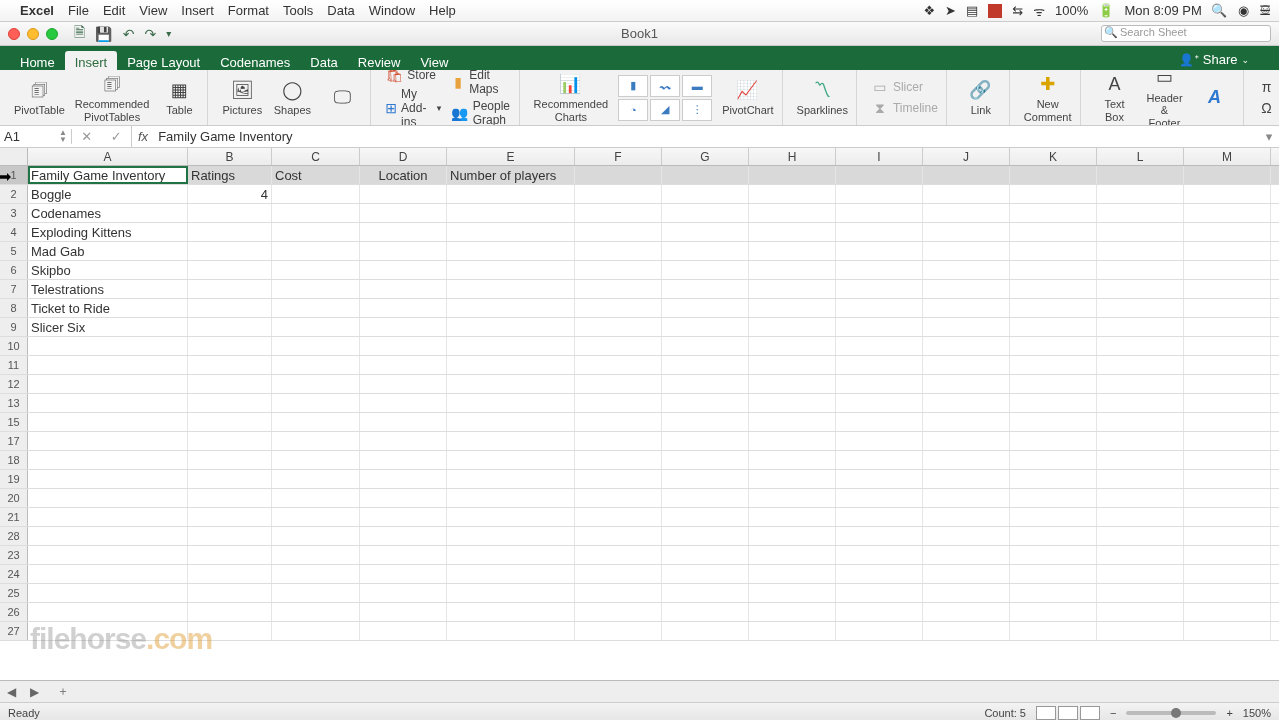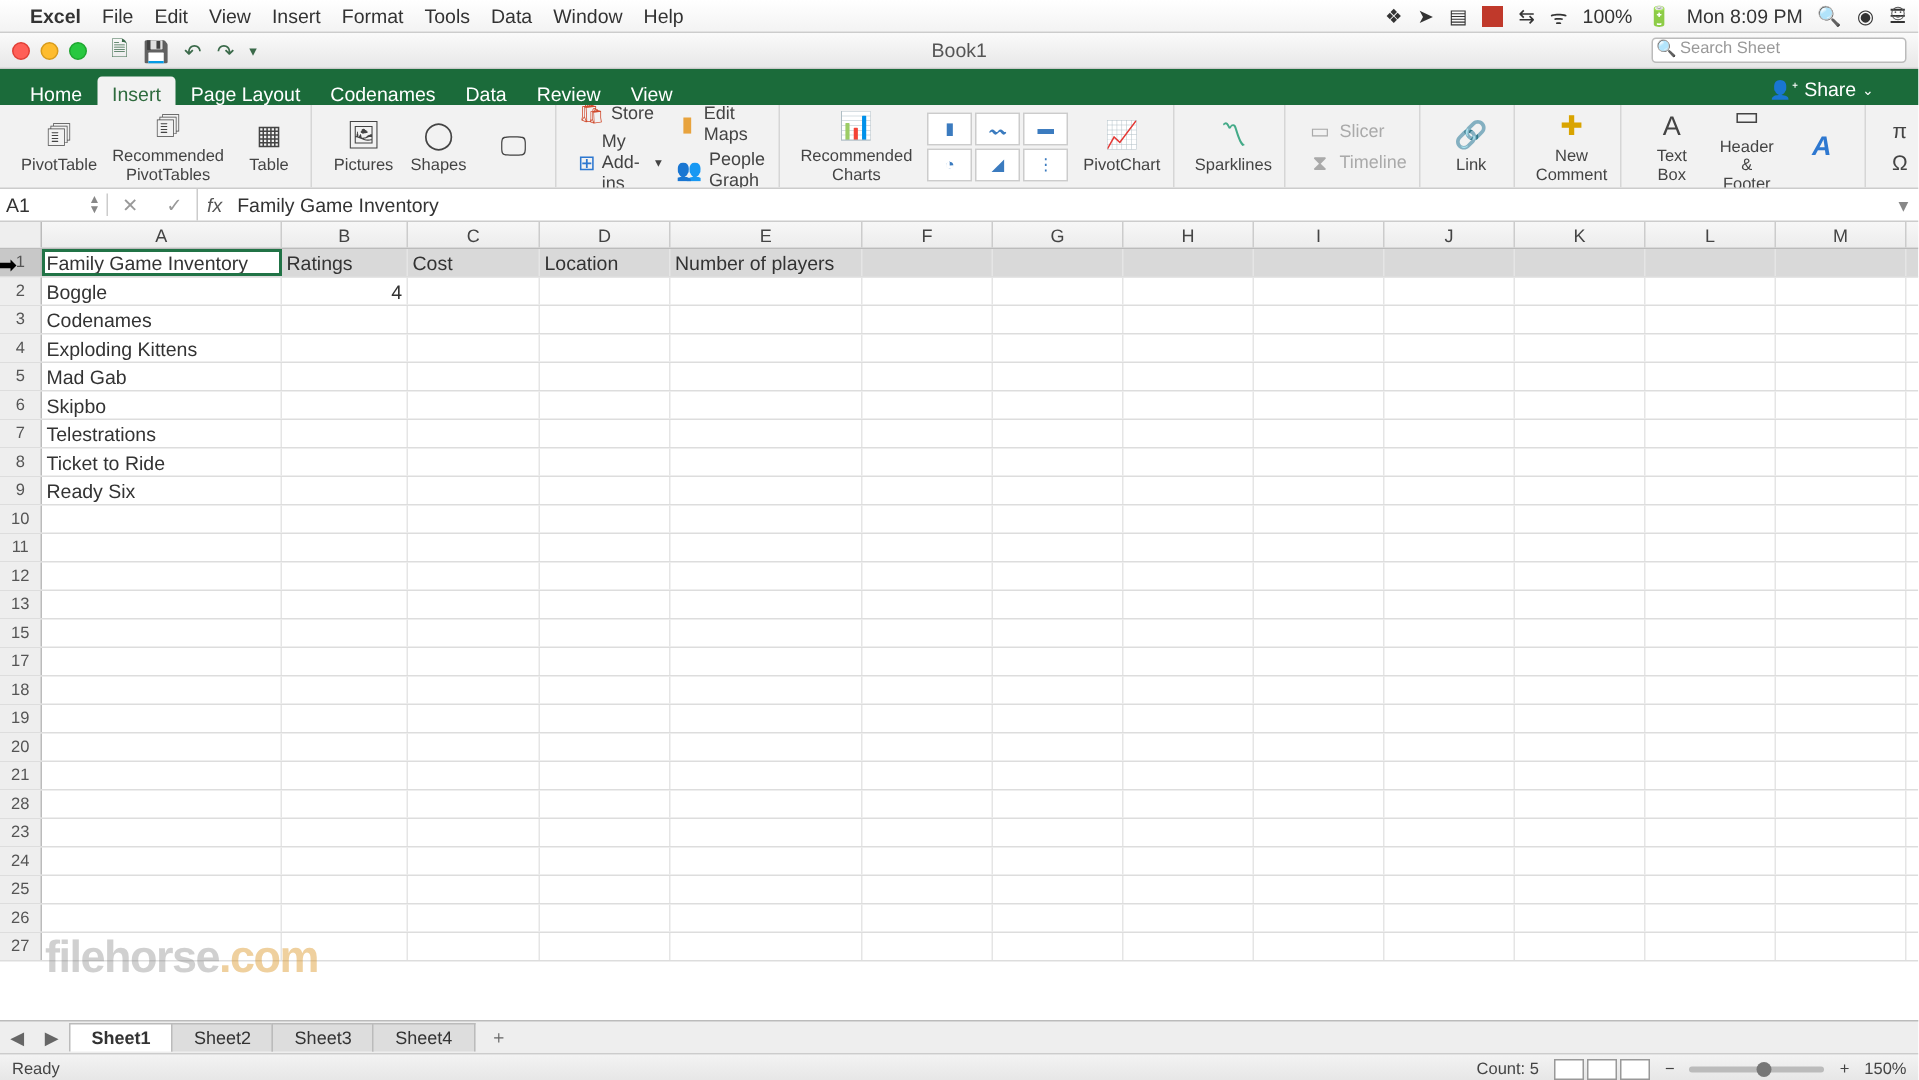--- a/index.html
+++ b/index.html
@@ -306,21 +306,21 @@
       <div class="col-h" style="width: 87px;">K</div>
       <div class="col-h" style="width: 87px;">L</div>
       <div class="col-h" style="width: 87px;">M</div>
     </div>
   <div class="rows" id="rows">
       <div class="row sel">
         <div class="row-h">1</div>
         <div class="cell active" style="width: 160px;">Family Game Inventory</div>
         <div class="cell" style="width: 84px;">Ratings</div>
         <div class="cell" style="width: 88px;">Cost</div>
-        <div class="cell" style="width: 87px;">Location</div>
+        <div class="cell" style="width: 87px; text-align: center;">Location</div>
         <div class="cell" style="width: 128px;">Number of players</div>
         <div class="cell" style="width: 87px;"></div>
         <div class="cell" style="width: 87px;"></div>
         <div class="cell" style="width: 87px;"></div>
         <div class="cell" style="width: 87px;"></div>
         <div class="cell" style="width: 87px;"></div>
         <div class="cell" style="width: 87px;"></div>
         <div class="cell" style="width: 87px;"></div>
         <div class="cell" style="width: 87px;"></div>
       </div>
@@ -431,21 +431,21 @@
         <div class="cell" style="width: 87px;"></div>
         <div class="cell" style="width: 87px;"></div>
         <div class="cell" style="width: 87px;"></div>
         <div class="cell" style="width: 87px;"></div>
         <div class="cell" style="width: 87px;"></div>
         <div class="cell" style="width: 87px;"></div>
         <div class="cell" style="width: 87px;"></div>
       </div>
       <div class="row">
         <div class="row-h">9</div>
-        <div class="cell" style="width: 160px;">Ready Six</div>
+        <div class="cell" style="width: 160px;">Slicer Six</div>
         <div class="cell" style="width: 84px;"></div>
         <div class="cell" style="width: 88px;"></div>
         <div class="cell" style="width: 87px;"></div>
         <div class="cell" style="width: 128px;"></div>
         <div class="cell" style="width: 87px;"></div>
         <div class="cell" style="width: 87px;"></div>
         <div class="cell" style="width: 87px;"></div>
         <div class="cell" style="width: 87px;"></div>
         <div class="cell" style="width: 87px;"></div>
         <div class="cell" style="width: 87px;"></div>
@@ -710,26 +710,20 @@
       </div>
     </div>
   <div class="watermark"><span>filehorse</span><span class="c">.com</span></div>
 </div>
 
 <div class="sheet-row">
   <div class="sheet-nav">
     <span>◀</span>
     <span>▶</span>
   </div>
-  <div id="sheet-tabs" style="display:flex;">
-      <div class="sheet-tab active">Sheet1</div>
-      <div class="sheet-tab">Sheet2</div>
-      <div class="sheet-tab">Sheet3</div>
-      <div class="sheet-tab">Sheet4</div>
-    </div>
   <div class="sheet-add">＋</div>
 </div>
 
 <div class="status-bar">
   <span>Ready</span>
   <div class="status-right">
     <span>Count: 5</span>
     <div class="view-btns">
         <span></span>
         <span></span>

